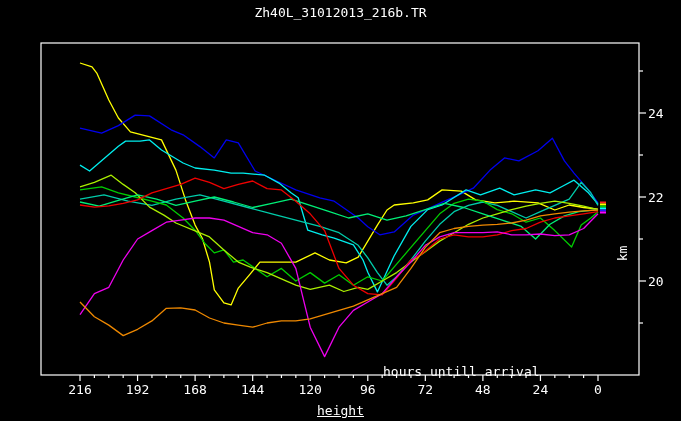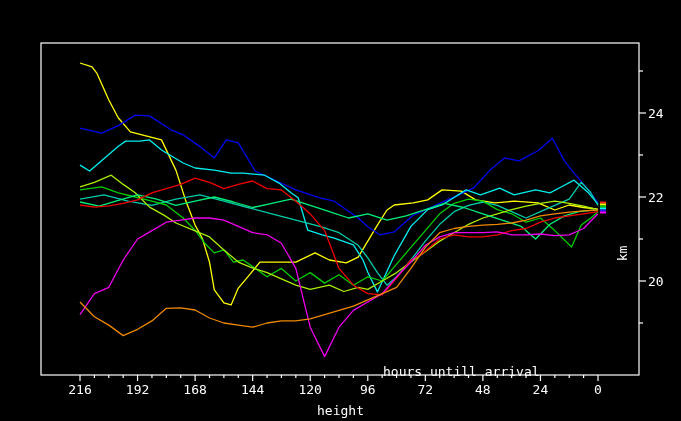--- a/index.html
+++ b/index.html
@@ -2,29 +2,30 @@
 <html><head>
 <meta charset="utf-8">
 <style>
   html,body{margin:0;padding:0;background:#000;}
   #screen{position:relative;width:681px;height:421px;background:#000;overflow:hidden;
           font-family:"DejaVu Sans Mono","Liberation Mono",monospace;color:#fff;}
   #title{position:absolute;top:5px;left:0;width:681px;text-align:center;
          font-size:13px;letter-spacing:0px;white-space:pre;}
   #plot-svg{position:absolute;left:0;top:0;}
   .axis-text{fill:#ffffff;font-family:"DejaVu Sans Mono","Liberation Mono",monospace;font-size:13px;}
-  #xlabel{position:absolute;left:0;width:681px;top:403px;text-align:center;font-size:13px;}
+  #xlabel{position:absolute;left:0;width:681px;top:403px;text-align:center;font-size:13px;text-decoration:underline;}
   #ylabel{position:absolute;left:604px;top:246px;font-size:13px;
           transform:rotate(-90deg);transform-origin:center;width:36px;text-align:center;}
   #annotation{position:absolute;left:383px;top:364px;font-size:13px;white-space:pre;}
 </style>
 </head>
 <body>
 
 <div id="screen">
+  <div id="title">Zh40L_31012013_216b.TR</div>
   <svg id="plot-svg" width="681" height="421">
     <g id="axes">
         <rect x="41" y="43" width="598" height="332" fill="none" stroke="#ffffff" stroke-width="1.2"></rect>
         <line x1="80" y1="375" x2="80" y2="381" stroke="#ffffff" stroke-width="1.2"></line>
         <line x1="94.38888888888891" y1="375" x2="94.38888888888891" y2="378" stroke="#ffffff" stroke-width="1.2"></line>
         <line x1="108.77777777777777" y1="375" x2="108.77777777777777" y2="378" stroke="#ffffff" stroke-width="1.2"></line>
         <line x1="123.16666666666669" y1="375" x2="123.16666666666669" y2="378" stroke="#ffffff" stroke-width="1.2"></line>
         <line x1="137.55555555555554" y1="375" x2="137.55555555555554" y2="381" stroke="#ffffff" stroke-width="1.2"></line>
         <line x1="151.94444444444446" y1="375" x2="151.94444444444446" y2="378" stroke="#ffffff" stroke-width="1.2"></line>
         <line x1="166.33333333333331" y1="375" x2="166.33333333333331" y2="378" stroke="#ffffff" stroke-width="1.2"></line>

